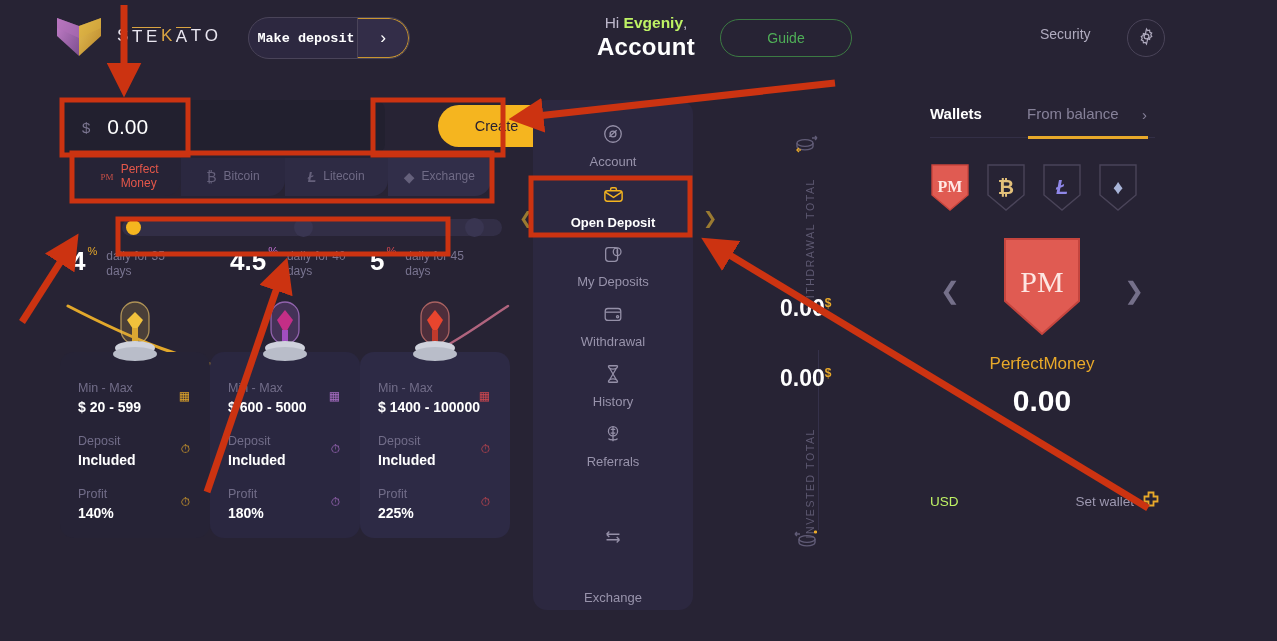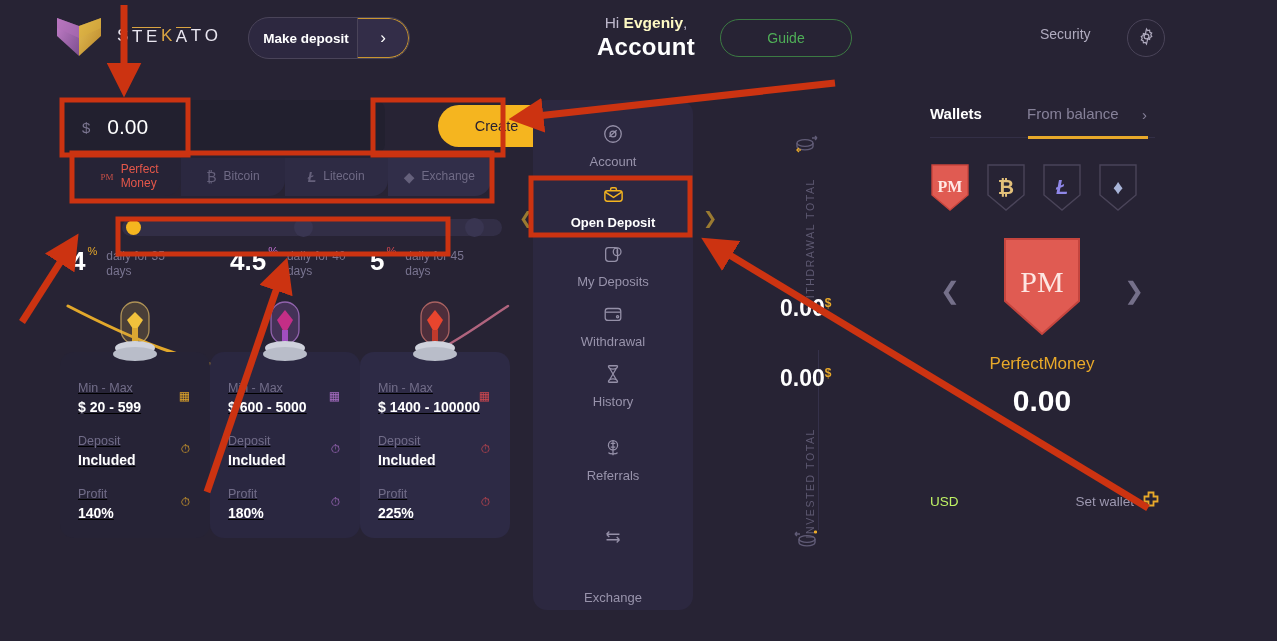--- a/index.html
+++ b/index.html
@@ -15,35 +15,35 @@
   .header { position:absolute; left:0; top:0; width:1277px; height:78px; }
   .logo-wrap { position:absolute; left:55px; top:14px; display:flex; align-items:center; gap:14px; }
   .logo-mark { width:48px; height:44px; position:relative; }
   .brand-text { font-size:17px; letter-spacing:3.6px; color:#e9e6f0; font-weight:500; display:flex; align-items:center; }
   .brand-text .k { color:#d9a441; }
   .brand-text .e, .brand-text .a { border-top:1.6px solid #d9a441; line-height:1; }
 
   .make-deposit {
     position:absolute; left:248px; top:17px; width:162px; height:42px;
     border-radius:21px; border:1px solid #4a4459;
-    background:#2d2840; display:flex; align-items:center; overflow:hidden;
+    background:#2d2840; display:flex; align-items:center; overflow:hidden;font-family:Liberation Mono, monospace;
   }
   .make-deposit .md-label {
     flex:1; text-align:center; color:#fff; font-size:13.5px; font-weight:bold; padding-left:6px;
   }
   .make-deposit .md-arrow {
     width:52px; height:100%; display:flex; align-items:center; justify-content:center;
     border-left:1px solid #4a4459; border-top-right-radius:21px; border-bottom-right-radius:21px;
     border-right:1px solid #c9962f; border-top:1px solid #c9962f; border-bottom:1px solid #c9962f;
     color:#fff; font-size:17px; background:#332d48;
   }
 
   .greet { position:absolute; left:566px; top:14px; width:160px; text-align:center; }
   .greet .hi { font-size:15.5px; color:#bdb8cc; }
-  .greet .hi b { color:#fef9c3; }
+  .greet .hi b { color:#bef264; }
   .greet .acct { font-size:24px; color:#fff; font-weight:bold; margin-top:1px; letter-spacing:.3px; }
 
   .btn-guide {
     position:absolute; left:720px; top:19px; width:132px; height:38px;
     border:1px solid #3c7a43; border-radius:19px; background:transparent;
     color:#4fae57; font-size:14px; display:flex; align-items:center; justify-content:center;
   }
   .btn-banners {
     position:absolute; left:885px; top:19px; width:130px; height:38px;
     border-radius:19px; background:#2f2a41; color:#8d88a0; font-size:14px;
@@ -104,21 +104,21 @@
   .rates { position:absolute; left:5px; top:148px; width:450px; height:50px; }
   .rate-item { position:absolute; display:flex; align-items:flex-start; }
   .rate-num { color:#fff; font-size:26px; font-weight:bold; line-height:1; }
   .rate-pct { font-size:11px; margin-left:2px; margin-top:-3px; }
   .rate-days { color:#797490; font-size:12px; line-height:1.25; margin-left:9px; width:78px; margin-top:1px; }
 
   
   .plan-area {
     position:absolute; left:0; top:198px; width:450px; height:240px;
   }
-  .plan-cards { position:absolute; left:0; top:54px; width:450px; height:186px; display:flex;text-decoration:underline; }
+  .plan-cards { position:absolute; left:0; top:54px; width:450px; height:186px; display:flex; }
   .plan-card {
     flex:1; background:#262336; border-radius:14px; position:relative; padding:28px 18px 0 18px;
   }
   .plan-card.c2 { background:#2a2740; }
   .plan-card.c3 { background:#2d2a45; }
   .pc-row { margin-bottom:16px; position:relative; }
   .pc-lbl { color:#726d89; font-size:12.5px; line-height:1.4; }
   .pc-val { color:#fff; font-size:14px; font-weight:bold; line-height:1.4; }
   .pc-ico { position:absolute; right:2px; top:9px; font-size:12px; }
 
@@ -461,21 +461,21 @@
         <svg width="22" height="22" viewBox="0 0 24 24" fill="none" stroke="currentColor" stroke-width="1.4">
           <path d="M7 3h10M7 21h10"></path>
             <path d="M7 3c0 5 10 5 10 0"></path>
             <path d="M7 21c0-5 10-5 10 0"></path>
           <path d="M8.5 6 L15.5 18 M15.5 6 L8.5 18"></path>
         </svg>
       </span>
       <span class="nav-label">History</span>
     </div>
 
-    <div class="nav-item" style="top:330px;">
+    <div class="nav-item" style="top:316px;">
       <span class="nav-ico">
         <svg width="22" height="22" viewBox="0 0 24 24" fill="none" stroke="currentColor" stroke-width="1.4">
           <circle cx="12" cy="9" r="5"></circle>
             <path d="M12 4v10"></path>
             <path d="M9.5 7h5M9.5 11h5"></path>
           <path d="M7 17c1.5 2 8.5 2 10 0"></path>
             <path d="M12 14v6"></path>
         </svg>
       </span>
       <span class="nav-label">Referrals</span>

